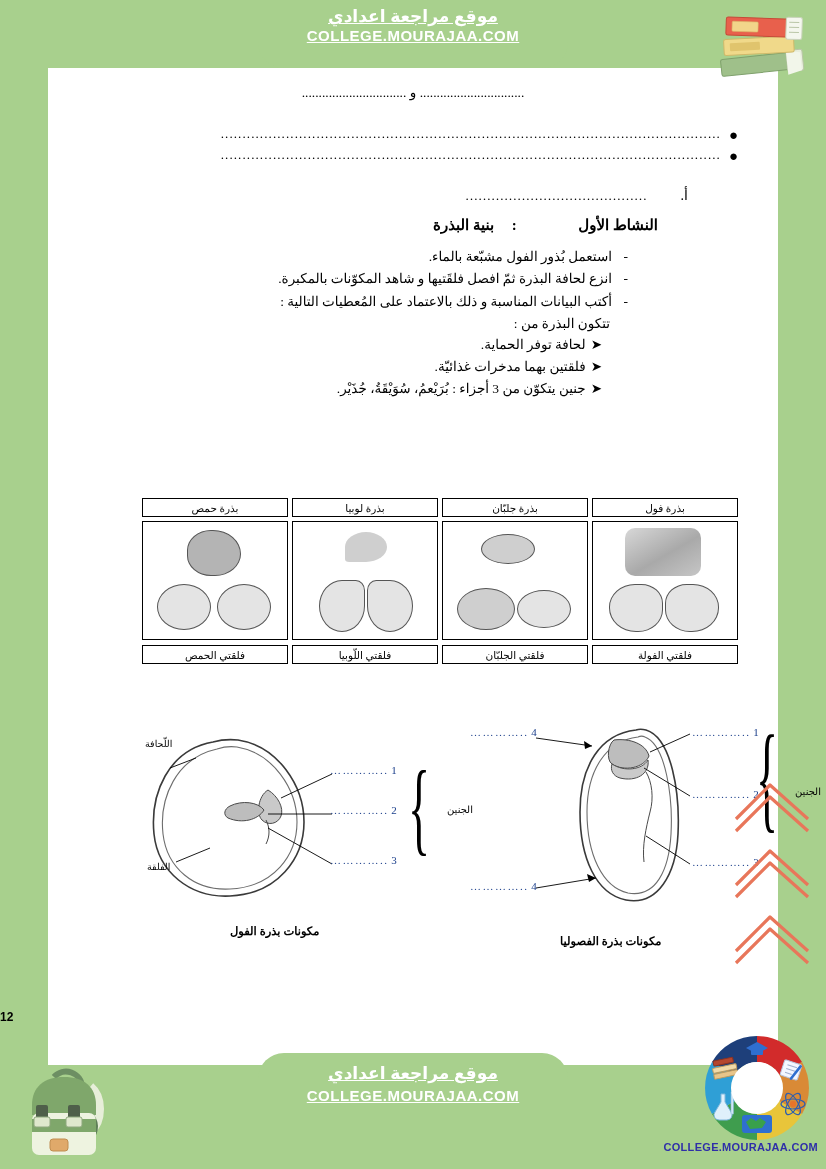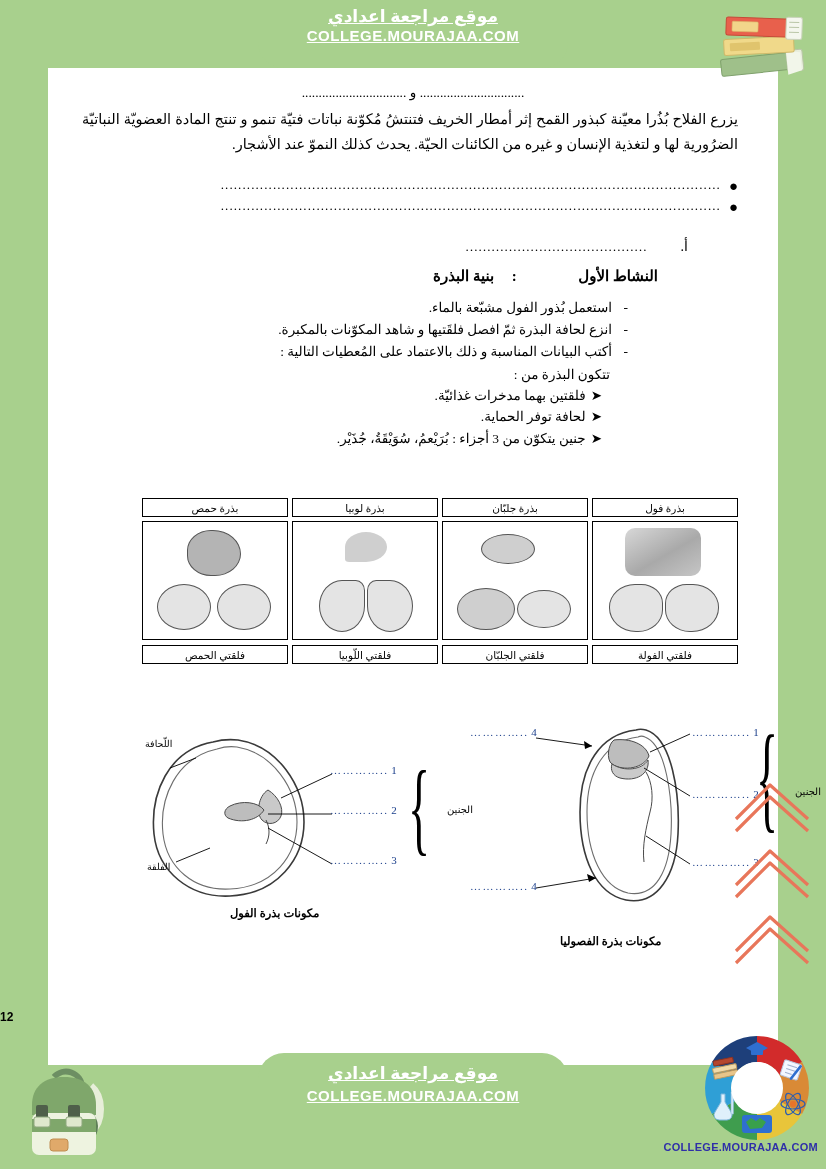--- a/index.html
+++ b/index.html
@@ -190,21 +190,20 @@
     <line x1="89" y1="13" x2="99" y2="13" stroke="#b9c6a6" stroke-width="1"></line>
     <line x1="89" y1="18" x2="99" y2="18" stroke="#b9c6a6" stroke-width="1"></line>
     <line x1="89" y1="23" x2="99" y2="23" stroke="#b9c6a6" stroke-width="1"></line>
   </g>
 </svg>
 
 <div class="content">
 
   <div class="row-fill">............................... و ...............................</div>
 
-  <p class="para">يزرع الفلاح بُذُرا معيّنة كبذور القمح إثر أمطار الخريف فتنتشُ مُكوّنة نباتات فتيّة تنمو و تنتج المادة العضويّة النباتيّة الضرُورية لها و لتغذية الإنسان و غيره من الكائنات الحيّة. يحدث كذلك النموّ عند الأشجار.</p>
 
   <div style="height:16px"></div>
 
   <div class="bullet-line">
     <span class="bullet-dot">●</span>
     <span class="bullet-rule">...................................................................................................................</span>
   </div>
   <div class="bullet-line">
     <span class="bullet-dot">●</span>
     <span class="bullet-rule">...................................................................................................................</span>
@@ -235,24 +234,24 @@
     <div class="instr-item">
       <span class="instr-dash">-</span>
       <span class="instr-txt">أكتب البيانات المناسبة و ذلك بالاعتماد على المُعطيات التالية :</span>
     </div>
   </div>
 
   <div class="sub-intro">تتكون البذرة من :</div>
 
   <div class="arrow-list">
     <div class="arrow-item">
+      <span class="arrow-glyph">➤</span><span>لحافة توفر الحماية.</span>
+    </div>
+    <div class="arrow-item">
       <span class="arrow-glyph">➤</span><span>فلقتين بهما مدخرات غذائيّة.</span>
-    </div>
-    <div class="arrow-item">
-      <span class="arrow-glyph">➤</span><span>لحافة توفر الحماية.</span>
     </div>
     <div class="arrow-item">
       <span class="arrow-glyph">➤</span><span>جنين يتكوّن من 3 أجزاء : بُرَيْعمُ، سُوَيْقَةُ، جُذَيْر.</span>
     </div>
   </div>
 
   <div class="seed-table">
 
     <div class="seed-row">
       <div class="seed-col">
@@ -346,21 +345,21 @@
       <span class="dd">…………..</span>
       <span>2</span>
     </div>
     <div class="dnum" style="left:222px;top:138px;">
       <span class="dd">…………..</span>
       <span>3</span>
     </div>
 
     <div class="brace" style="left:300px;top:40px;transform:scaleY(2.25);transform-origin:left top;">}</div>
     <div class="dlabel" style="left:312px;top:88px;font-size:10px;">الجنين</div>
-    <div class="dcaption" style="left:122px;top:190px;">مكونات بذرة الفول</div>
+    <div class="dcaption" style="left:122px;top:208px;">مكونات بذرة الفول</div>
 
     <svg style="position:absolute;left:410px;top:0;width:270px;height:210px" viewBox="0 0 270 210">
       <path d="M118 14 C82 18 62 50 62 96 C62 142 78 178 108 184 C140 190 158 158 160 118 C162 78 154 22 128 14 C124 13 121 13 118 14 Z" fill="#ffffff" stroke="#3a3a3a" stroke-width="1.6"></path>
       <path d="M120 21 C88 25 69 54 69 96 C69 138 84 171 110 177 C138 182 151 154 153 118 C155 82 148 29 127 21 C125 20 122 20 120 21 Z" fill="none" stroke="#6d6d6d" stroke-width="1.1"></path>
       <path d="M96 24 C112 22 128 28 131 40 C126 52 106 56 94 48 C88 44 90 28 96 24 Z" fill="#bdbdbd" stroke="#4a4a4a" stroke-width="1"></path>
       <path d="M94 48 C106 56 124 54 130 44 C132 58 118 66 102 62 C95 60 92 54 94 48 Z" fill="#cacaca" stroke="#4a4a4a" stroke-width="1"></path>
       <path d="M128 56 C134 66 136 82 132 96 C128 112 124 130 126 146" fill="none" stroke="#4a4a4a" stroke-width="1"></path>
       <line x1="132" y1="36" x2="172" y2="18" stroke="#000" stroke-width="0.9"></line>
       <line x1="126" y1="52" x2="172" y2="80" stroke="#000" stroke-width="0.9"></line>
       <line x1="128" y1="120" x2="172" y2="148" stroke="#000" stroke-width="0.9"></line>

